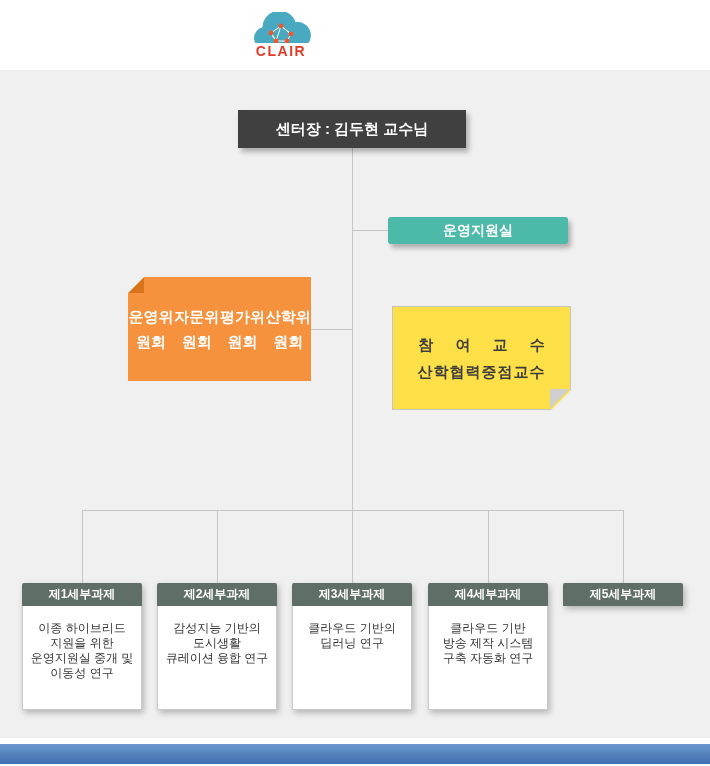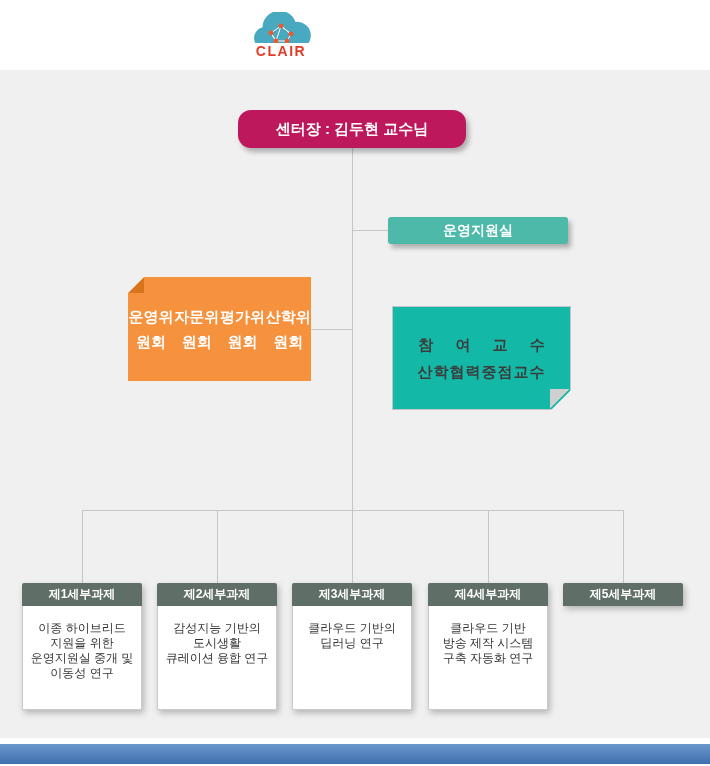--- a/index.html
+++ b/index.html
@@ -24,36 +24,36 @@
   .hline-comm   { left:311px; top:329px; width:41px; height:1px; }
   .hline-bottom { left:82px;  top:510px; width:542px; height:1px; }
   .drop { top:510px; width:1px; height:73px; }
   .drop1 { left:82px; } .drop2 { left:217px; } .drop3 { left:352px; }
   .drop4 { left:488px; } .drop5 { left:623px; }
 
   
   .box { position:absolute; display:flex; align-items:center; justify-content:center;
          text-align:center; box-sizing:border-box; }
   .director { left:238px; top:110px; width:228px; height:38px;
-              background:#be185d; color:#ffffff; font-weight:bold; font-size:15px;
-              box-shadow:3px 4px 5px rgba(0,0,0,.28);border-radius:13px; }
+              background:#404040; color:#ffffff; font-weight:bold; font-size:15px;
+              box-shadow:3px 4px 5px rgba(0,0,0,.28); }
   .support  { left:388px; top:217px; width:180px; height:27px;
               background:#4cb9a9; color:#ffffff; font-weight:bold; font-size:14px;
               border-radius:3px; box-shadow:3px 4px 5px rgba(0,0,0,.28); }
 
   .committees { left:128px; top:277px; width:183px; height:104px;
                 background:#f6913d; color:#ffffff; font-weight:bold; font-size:15px;
                 flex-direction:row; line-height:25px;
                 clip-path:polygon(16px 0,100% 0,100% 100%,0 100%,0 16px);
                 filter:drop-shadow(3px 4px 3px rgba(0,0,0,.30)); }
   .committees .fold { position:absolute; left:0; top:0; width:16px; height:16px;
                       background:linear-gradient(135deg, rgba(0,0,0,0) 50%, #d8741c 50%); }
 
   .prof { left:392px; top:306px; width:179px; height:104px;
-          background:#14b8a6; border:1px solid #c4c4c4; color:#3c3c3c;
+          background:#fde047; border:1px solid #c4c4c4; color:#3c3c3c;
           font-weight:bold; font-size:15px; flex-direction:column; line-height:27px;
           clip-path:polygon(0 0,100% 0,100% calc(100% - 20px),calc(100% - 20px) 100%,0 100%);
           filter:drop-shadow(3px 4px 3px rgba(0,0,0,.22)); }
   .prof .fold { position:absolute; right:0; bottom:0; width:20px; height:20px;
                 background:linear-gradient(135deg, #cfcfcf 50%, rgba(0,0,0,0) 50%); }
   .prof-l1 { letter-spacing:9px; margin-left:9px; }
   .prof-l2 { letter-spacing:1px; }
 
   
   .sub { position:absolute; top:583px; width:120px;

